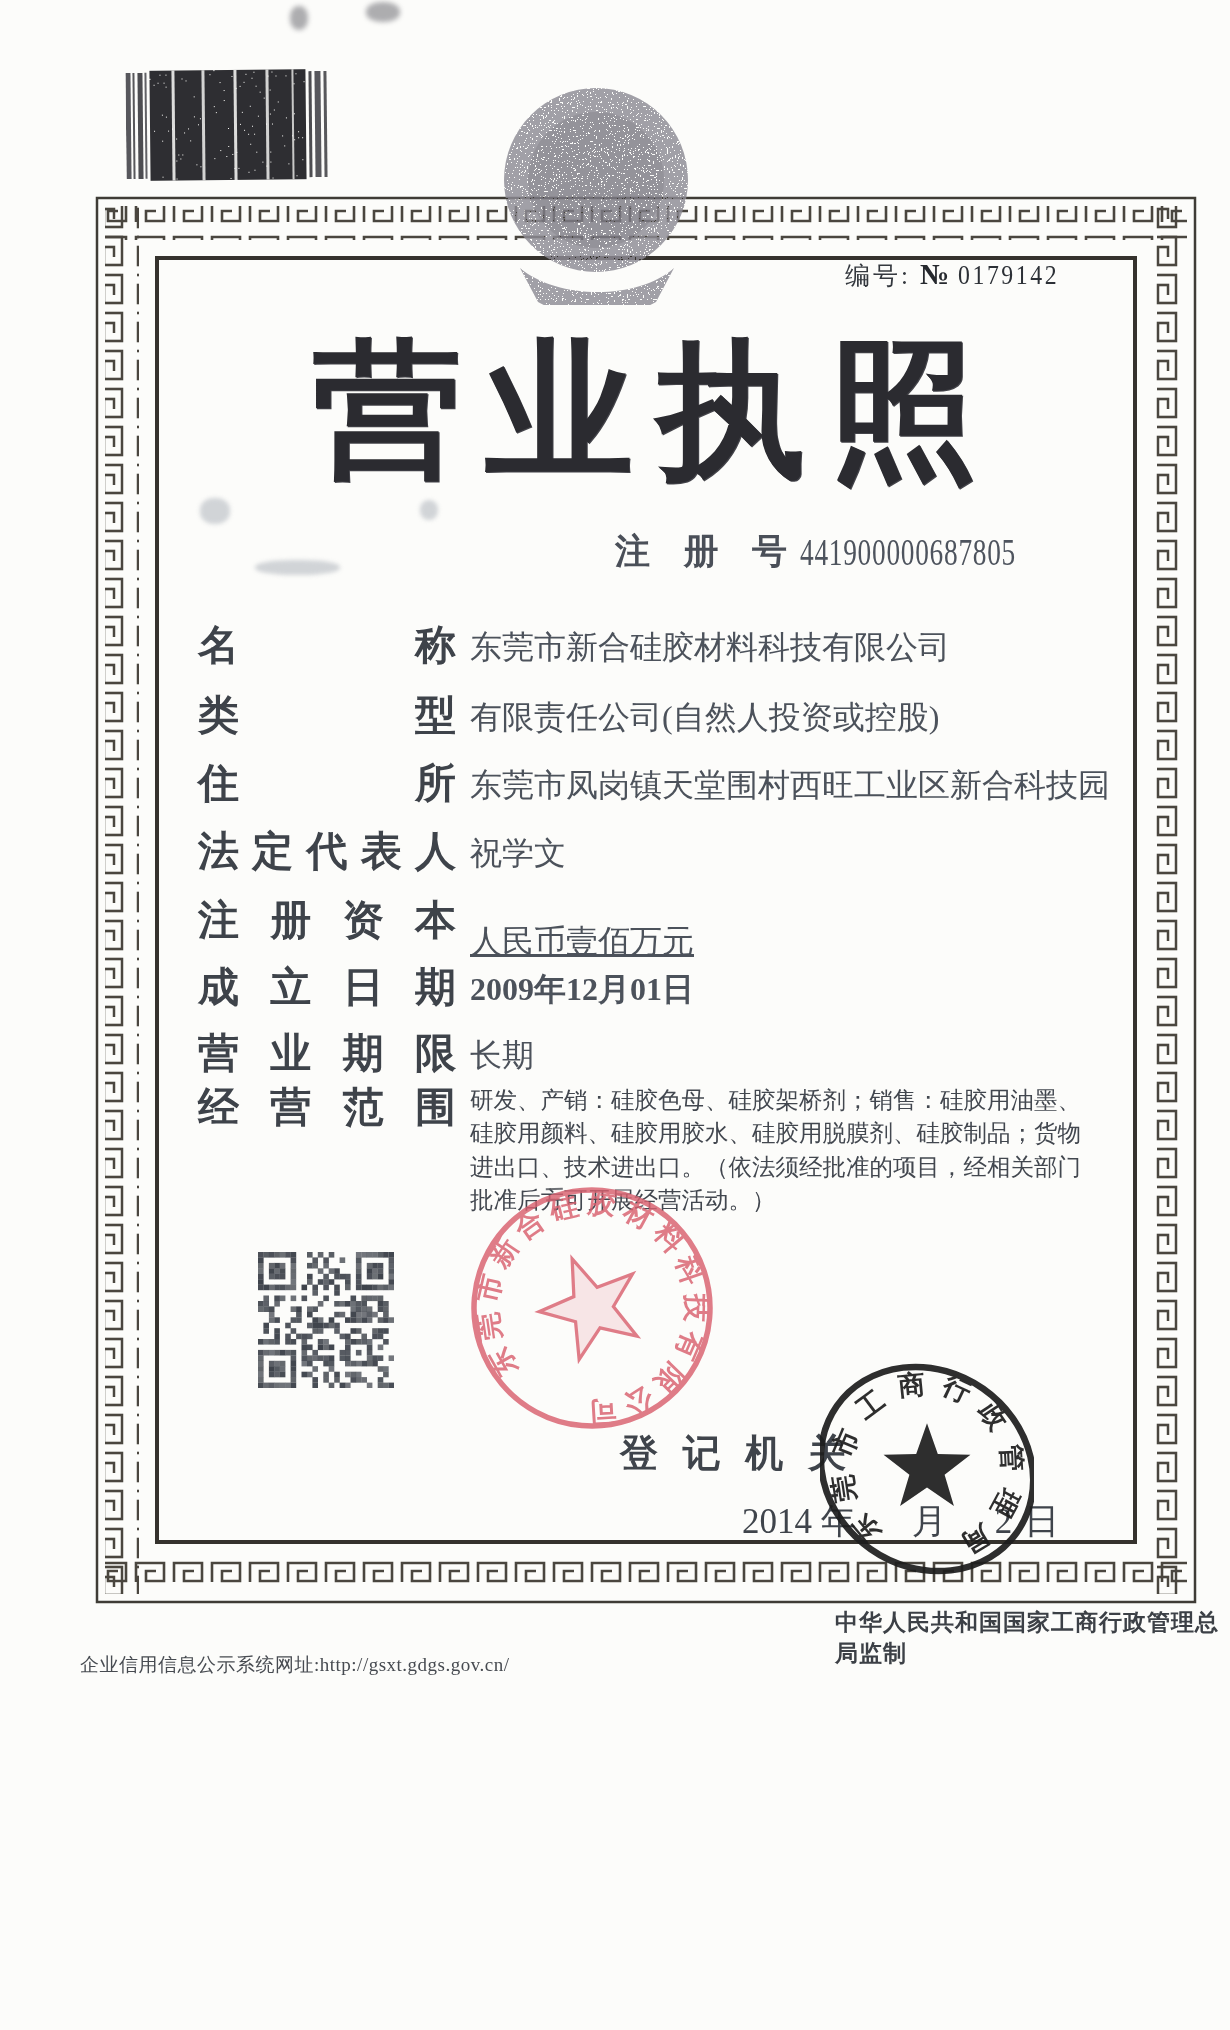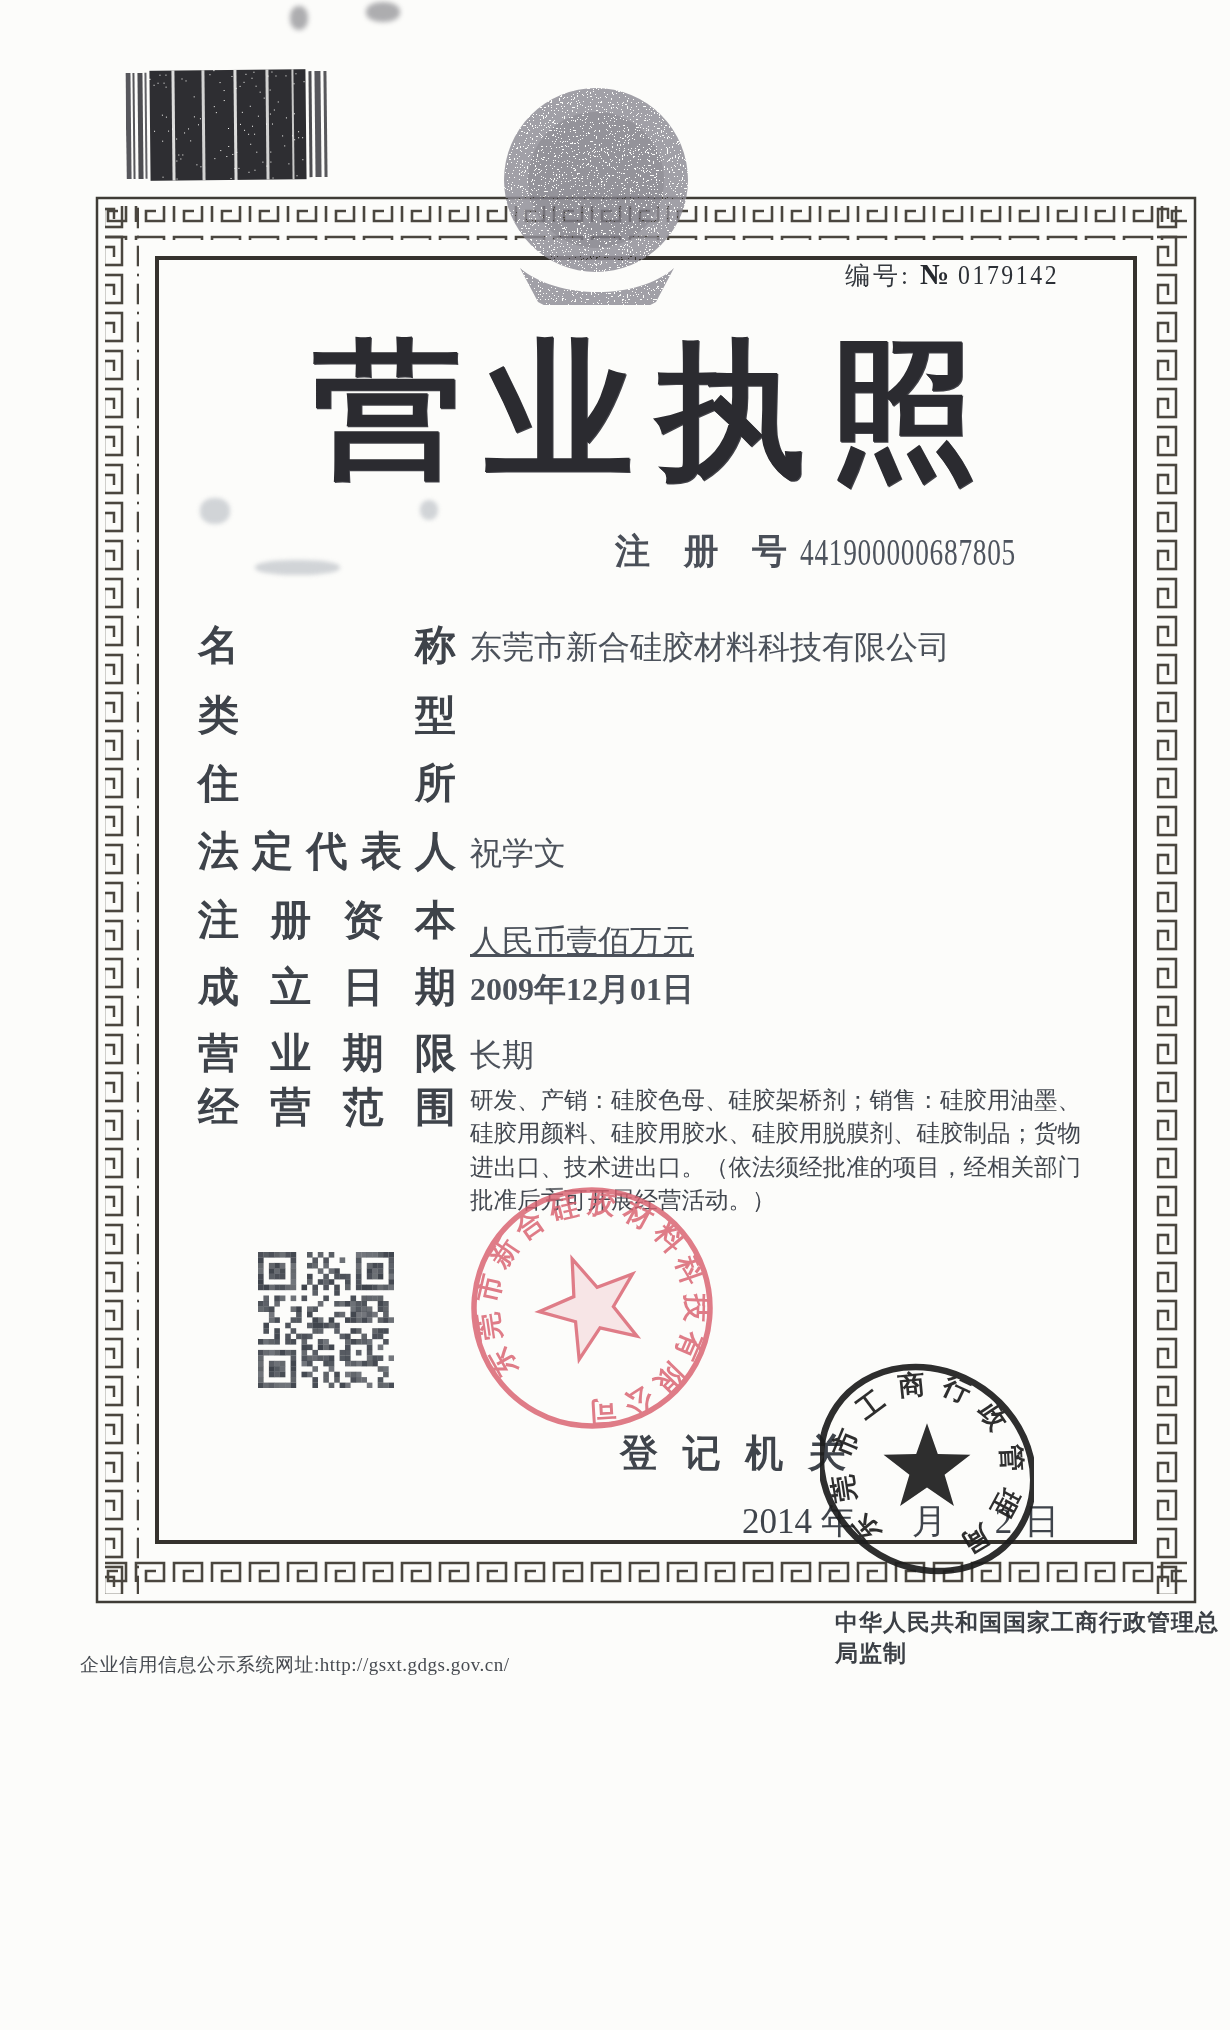--- a/index.html
+++ b/index.html
@@ -134,25 +134,27 @@
   <div class="abs row-label" style="top:618px;width:258px;">
     <span>名</span>
       <span>称</span>
   </div>
   <div class="abs row-value" style="top:626px;">东莞市新合硅胶材料科技有限公司</div>
 
   <div class="abs row-label" style="top:688px;width:258px;">
     <span>类</span>
       <span>型</span>
   </div>
+  <div class="abs row-value" style="top:696px;">有限责任公司(自然人投资或控股)</div>
 
   <div class="abs row-label" style="top:756px;width:258px;">
     <span>住</span>
       <span>所</span>
   </div>
+  <div class="abs row-value" style="top:764px;">东莞市凤岗镇天堂围村西旺工业区新合科技园</div>
 
   <div class="abs row-label" style="top:824px;width:258px;">
     <span>法</span>
       <span>定</span>
       <span>代</span>
       <span>表</span>
       <span>人</span>
   </div>
   <div class="abs row-value" style="top:832px;font-size:32px;">祝学文</div>
 

